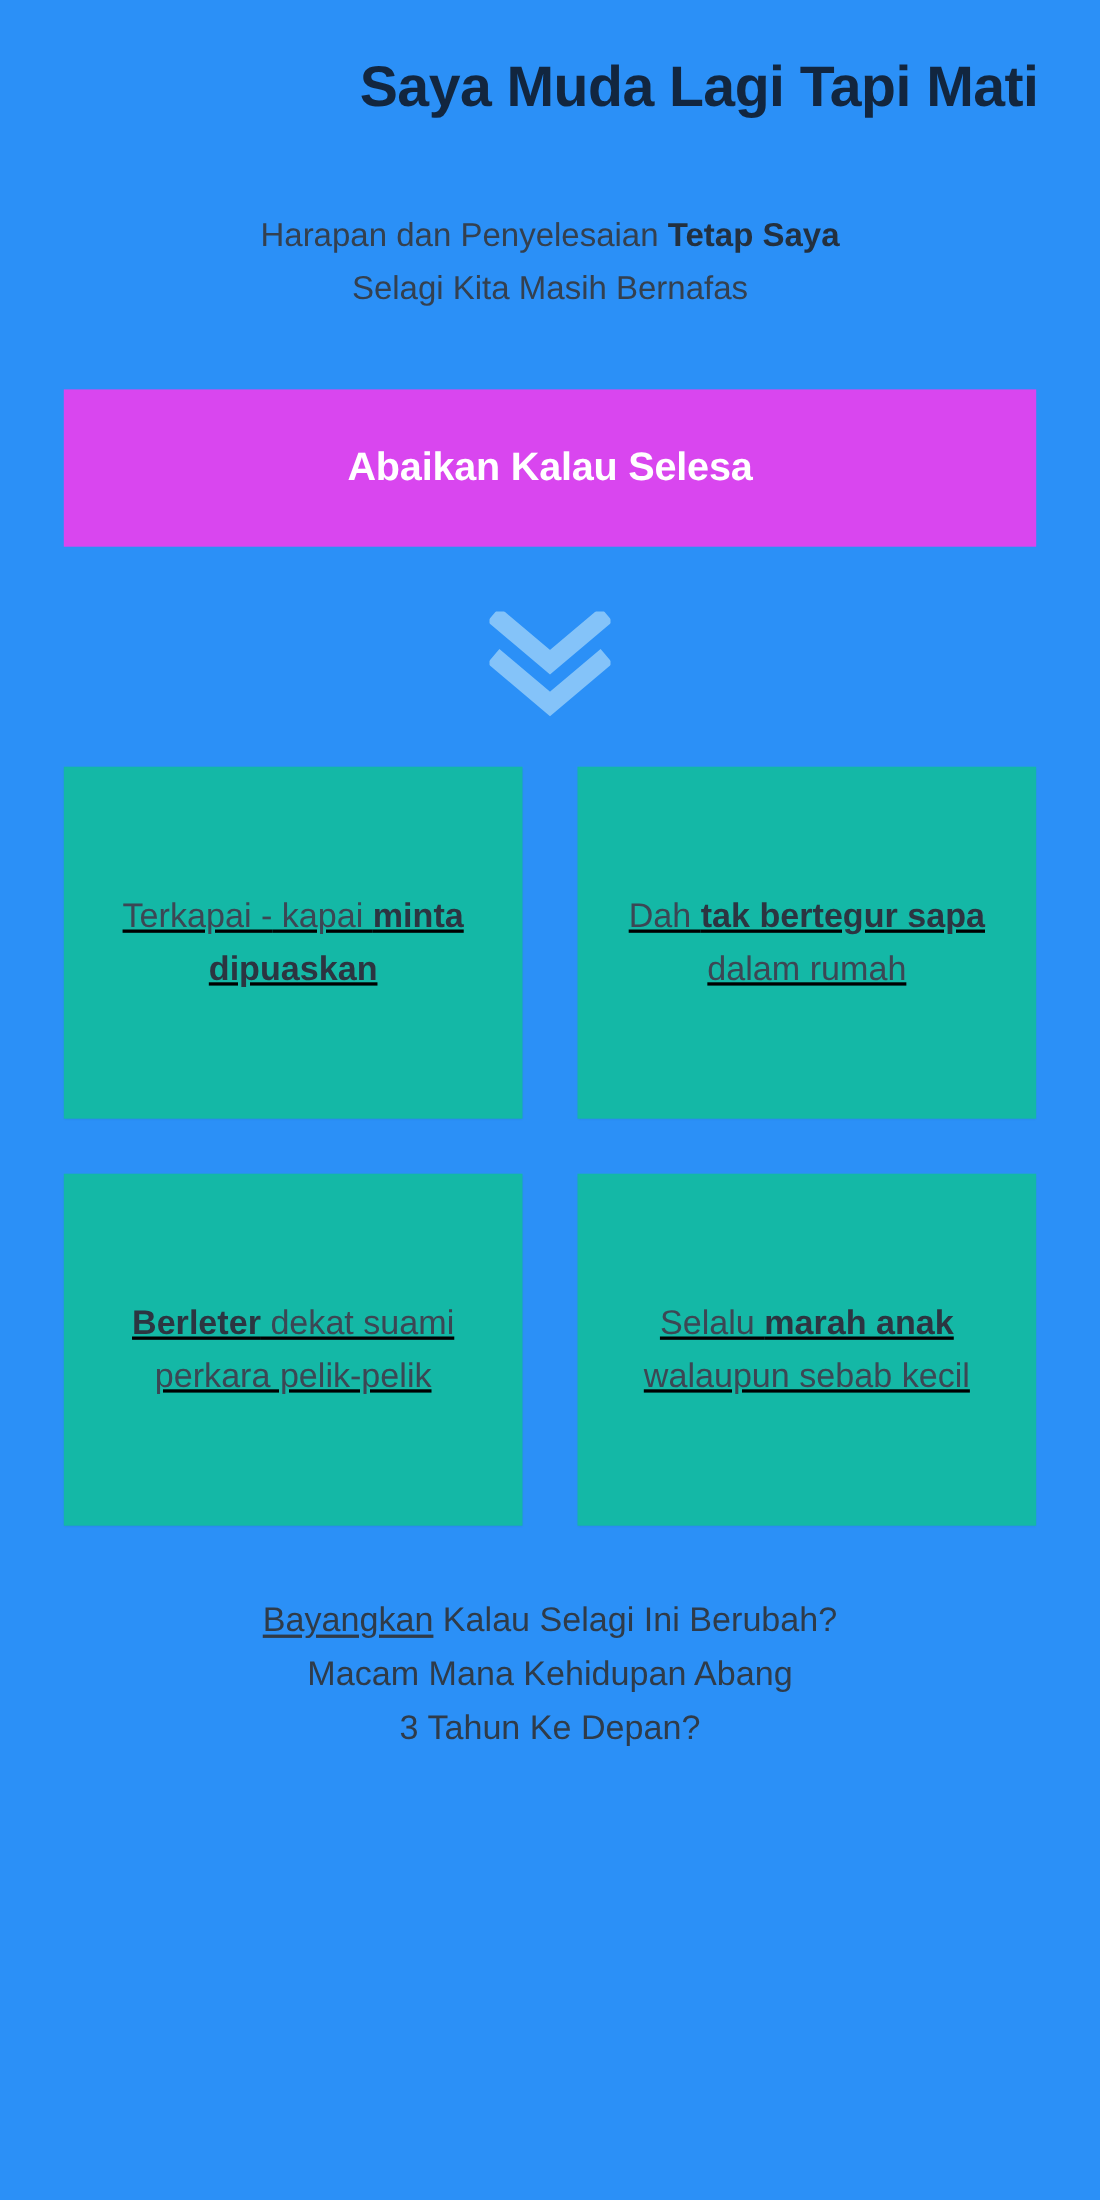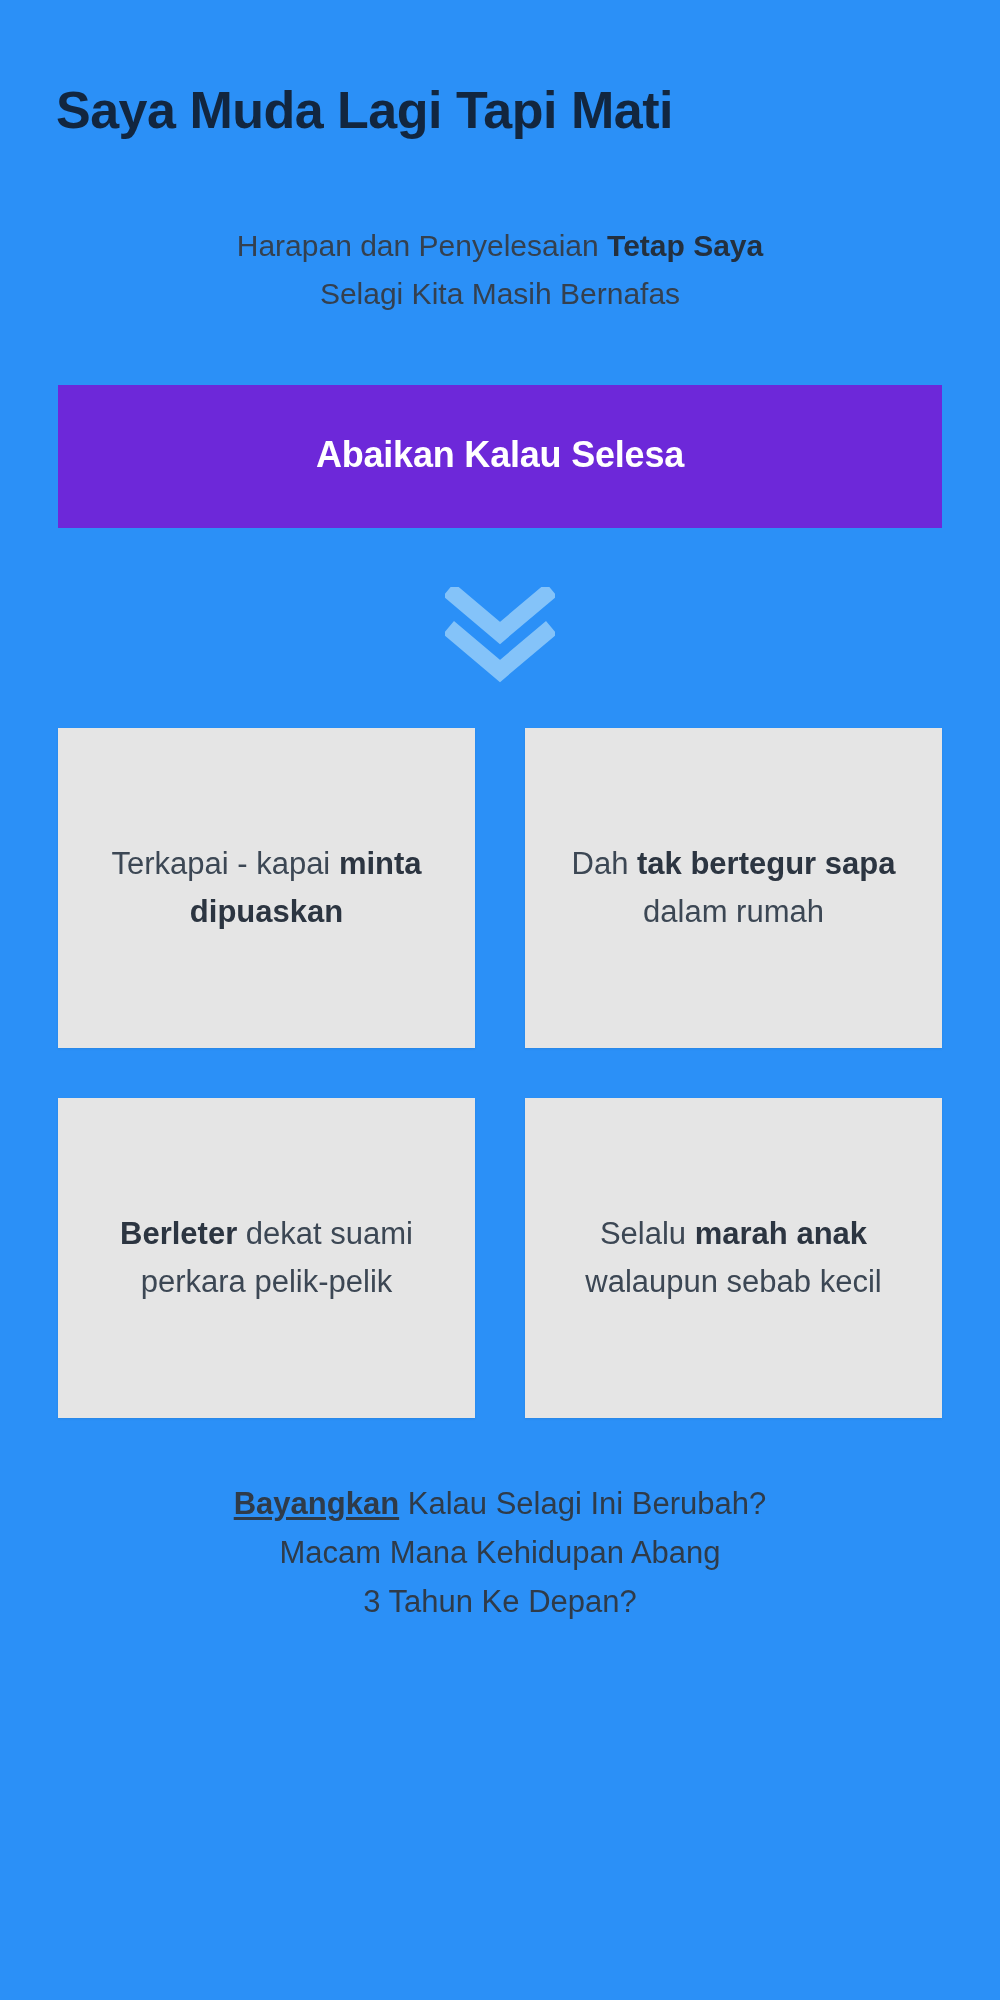--- a/index.html
+++ b/index.html
@@ -12,23 +12,23 @@
   .page {
     position: relative;
     width: 1000px;
     height: 2000px;
     background: #2b90f7;
     overflow: hidden;
   }
 
   
   .headline {
-    margin-top: 78px;
+    margin-top: 47px;
     padding: 0 56px;
-    text-align: left;
+    text-align: right;
     color: #12263f;
     font-size: 52px;
     font-weight: bold;
     line-height: 1.26;
     letter-spacing: -0.5px;
   }
   .headline .ul { text-decoration: underline; text-underline-offset: 4px; }
 
   
   .subhead {
@@ -38,21 +38,21 @@
     color: #34404f;
     font-size: 30px;
     line-height: 1.62;
     font-weight: 400;
   }
   .subhead b { font-weight: bold; color: #23303f; }
 
   
   .banner {
     margin: 66px 58px 0 58px;
-    background: #6d28d9;
+    background: #d946ef;
     padding: 40px 30px 44px 30px;
     text-align: center;
   }
   .banner-line {
     color: #ffffff;
     font-size: 36px;
     font-weight: bold;
     line-height: 1.65;
     letter-spacing: -0.2px;
   }
@@ -68,47 +68,48 @@
   .arrow-wrap svg { display: block; }
 
   
   .cards {
     margin: 38px 58px 0 58px;
     display: grid;
     grid-template-columns: 1fr 1fr;
     gap: 50px 50px;
   }
   .card {
-    background: #e5e5e5;
+    background: #14b8a6;
     min-height: 320px;
     display: flex;
     align-items: center;
     justify-content: center;
     padding: 22px 26px;
     text-align: center;
     box-shadow: 0 1px 2px rgba(0,0,0,0.08);
+    text-decoration: underline;
   }
   .card-text {
     color: #3c4754;
     font-size: 31px;
     line-height: 1.55;
     font-weight: 400;
   }
   .card-text b { font-weight: bold; color: #2c3541; }
 
   
   .footer {
     margin-top: 62px;
     padding: 0 60px;
     text-align: center;
     color: #2f3b49;
     font-size: 31px;
     line-height: 1.58;
   }
-  .footer .ul { text-decoration: underline; font-weight: bold; text-underline-offset: 3px; }
+  .footer .ul { text-decoration: underline; font-weight: normal; text-underline-offset: 3px; }
 </style>
 </head>
 <body>
 
 <div class="page">
 
   <div class="headline">
     <div>
       <span>Saya Muda Lagi Tapi Mati</span>
     </div>

